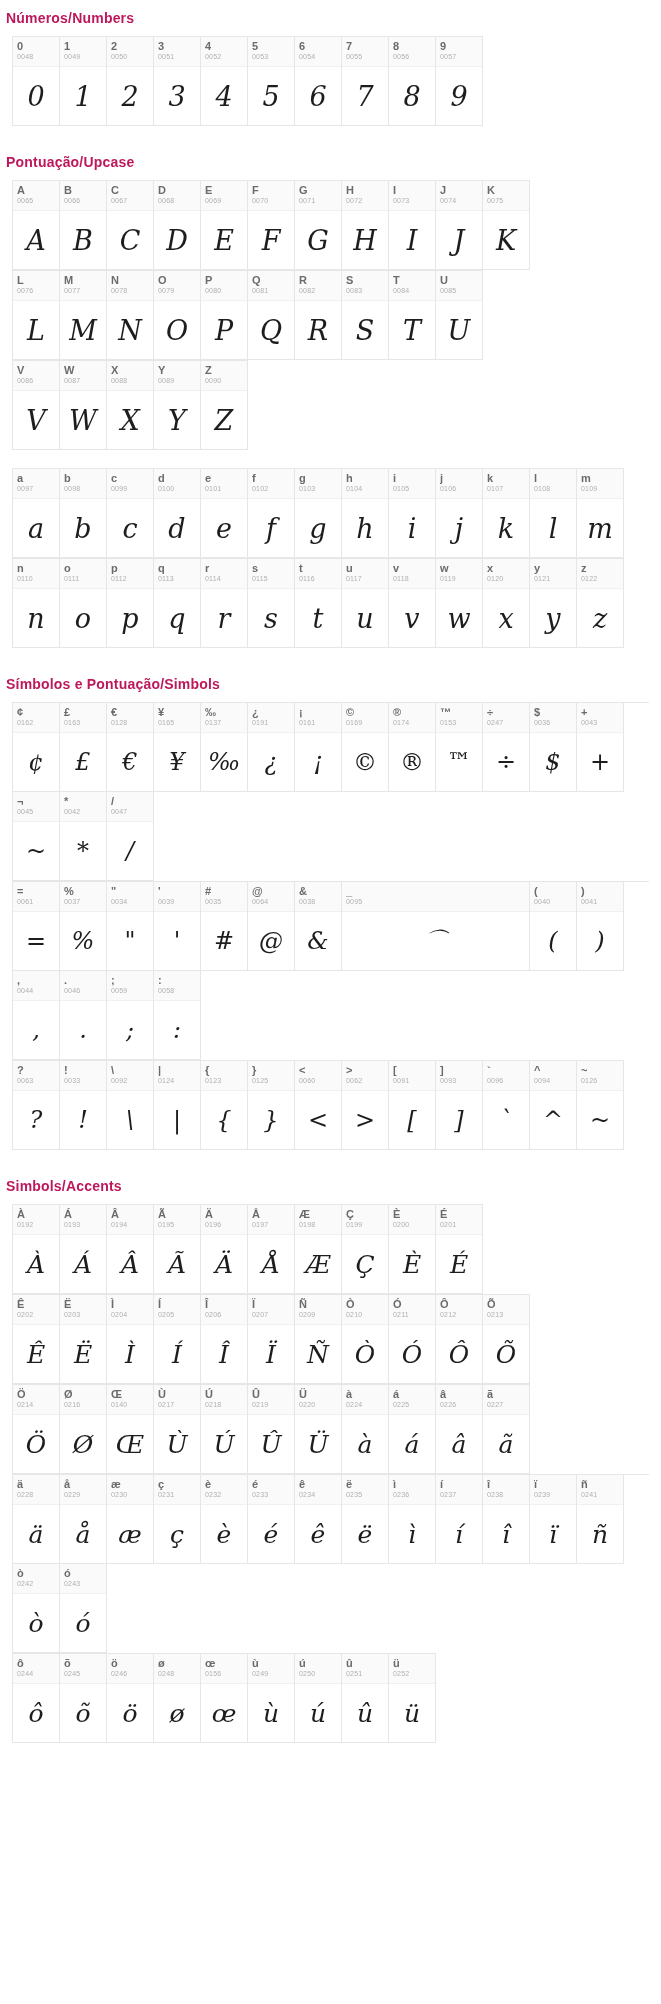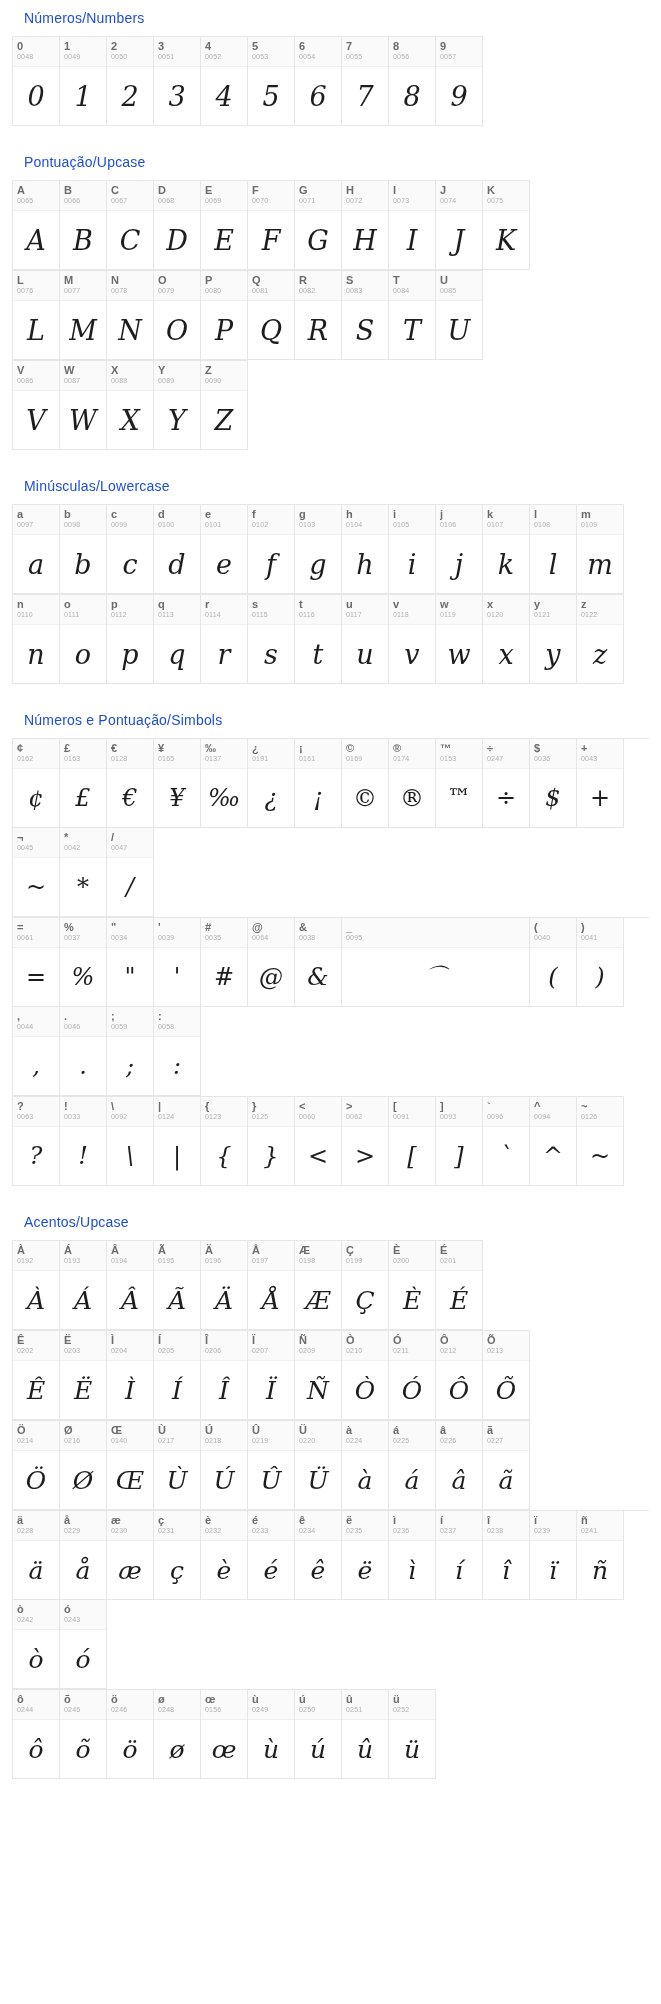--- a/index.html
+++ b/index.html
@@ -12,23 +12,23 @@
     width: 661px;
     min-height: 2004px;
     padding: 0 0 20px 0;
   }
   .page { width: 661px; }
 
   .section { margin: 0 0 18px 0; }
 
   .section-title {
     font-size: 14px;
-    color: #1d4ed8;
-    font-weight: normal;
-    padding: 10px 0 10px 24px;
+    color: #be185d;
+    font-weight: bold;
+    padding: 10px 0 10px 6px;
     letter-spacing: 0.2px;
   }
 
   .glyph-grid {
     display: flex;
     flex-wrap: wrap;
     margin-left: 12px;
     border-left: 1px solid #e6e6e6;
     border-top: 1px solid #e6e6e6;
     width: fit-content;
@@ -349,21 +349,20 @@
           <div class="glyph-cell">
             <div class="cell-head">
               <div class="cell-char">Z</div>
               <div class="cell-code">0090</div>
             </div>
             <div class="cell-body">Z</div>
           </div>
         </div>
       </div>
       <div class="section">
-        <div class="section-title">Minúsculas/Lowercase</div>
         <div class="glyph-grid">
           <div class="glyph-cell">
             <div class="cell-head">
               <div class="cell-char">a</div>
               <div class="cell-code">0097</div>
             </div>
             <div class="cell-body">a</div>
           </div>
           <div class="glyph-cell">
             <div class="cell-head">
@@ -538,21 +537,21 @@
           <div class="glyph-cell">
             <div class="cell-head">
               <div class="cell-char">z</div>
               <div class="cell-code">0122</div>
             </div>
             <div class="cell-body">z</div>
           </div>
         </div>
       </div>
       <div class="section symbols">
-        <div class="section-title">Números e Pontuação/Simbols</div>
+        <div class="section-title">Símbolos e Pontuação/Simbols</div>
         <div class="glyph-grid">
           <div class="glyph-cell">
             <div class="cell-head">
               <div class="cell-char">¢</div>
               <div class="cell-code">0162</div>
             </div>
             <div class="cell-body">¢</div>
           </div>
           <div class="glyph-cell">
             <div class="cell-head">
@@ -848,21 +847,21 @@
           <div class="glyph-cell">
             <div class="cell-head">
               <div class="cell-char">~</div>
               <div class="cell-code">0126</div>
             </div>
             <div class="cell-body">~</div>
           </div>
         </div>
       </div>
       <div class="section accents">
-        <div class="section-title">Acentos/Upcase</div>
+        <div class="section-title">Simbols/Accents</div>
         <div class="glyph-grid">
           <div class="glyph-cell">
             <div class="cell-head">
               <div class="cell-char">À</div>
               <div class="cell-code">0192</div>
             </div>
             <div class="cell-body">À</div>
           </div>
           <div class="glyph-cell">
             <div class="cell-head">

